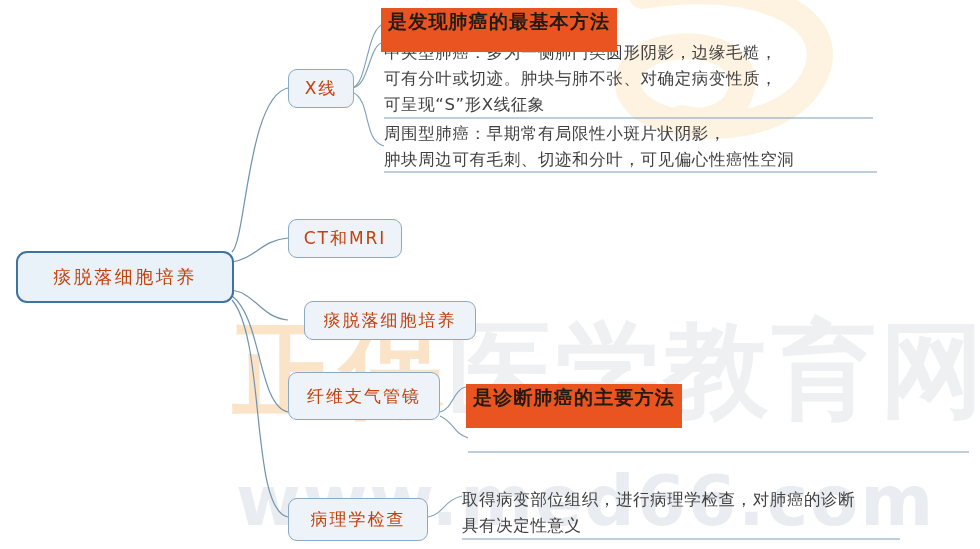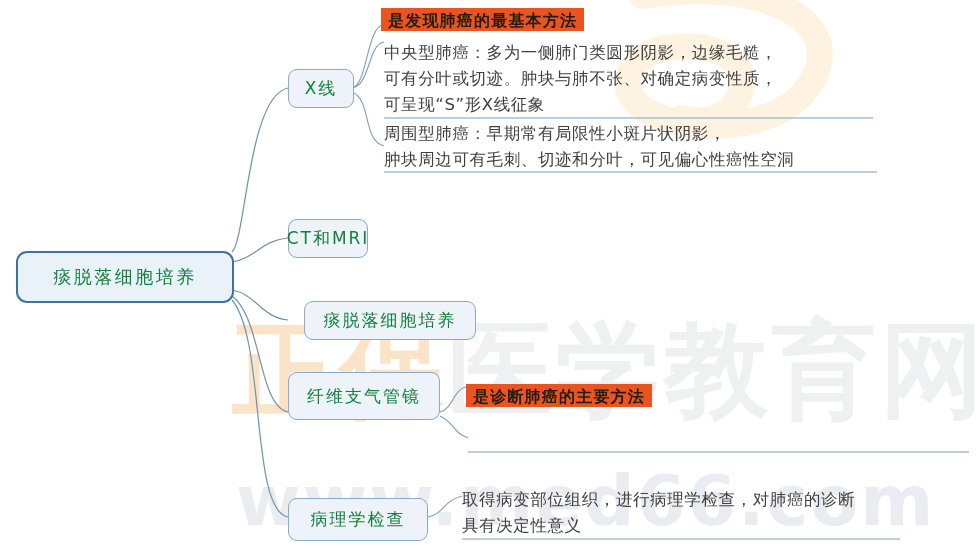--- a/index.html
+++ b/index.html
@@ -70,21 +70,21 @@
   #links path.thin { stroke: #7fa0b8; stroke-width: 1.1; }
 
   
   .node {
     position: absolute;
     z-index: 2;
     box-sizing: border-box;
     background: #eef3f9;
     border: 1.4px solid #8aa9c4;
     border-radius: 9px;
-    color: #15803d;
+    color: #c2410c;
     display: flex;
     align-items: center;
     justify-content: center;
     letter-spacing: 2px;
     white-space: nowrap;
   }
   .node.root {
     border: 2.4px solid #3f72a0;
     border-radius: 11px;
     background: #e9f1f9;
@@ -107,24 +107,24 @@
     box-sizing: border-box;
   }
   .leaf .ln { display: block; }
 
   
   .badge {
     position: absolute;
     z-index: 3;
     background: #ea5420;
     color: #231c14;
-    font-size: 16px;
+    font-size: 19px;
     font-weight: bold;
     letter-spacing: 1.2px;
-    padding: 3px 7px 0 7px;
+    padding: 3px 7px 21px 7px;
     white-space: nowrap;
     line-height: 20px;
   }
 </style>
 </head>
 <body>
 
 <div id="canvas">
 
   <div class="wm-layer">
@@ -159,21 +159,21 @@
   </svg>
 
   <div class="node root" style="left:16px; top:251px; width:218px; height:52px;">
     <span>痰脱落细胞培养</span>
   </div>
 
   <div class="node branch" style="left:288px; top:69px; width:66px; height:39px;">
     <span>X线</span>
   </div>
 
-  <div class="node branch" style="left:288px; top:219px; width:80px; height:39px;">
+  <div class="node branch" style="left:288px; top:219px; width:114px; height:39px;">
     <span>CT和MRI</span>
   </div>
 
   <div class="node branch" style="left:304px; top:301px; width:172px; height:39px;">
     <span>痰脱落细胞培养</span>
   </div>
 
   <div class="node branch" style="left:288px; top:372px; width:152px; height:48px;">
     <span>纤维支气管镜</span>
   </div>

